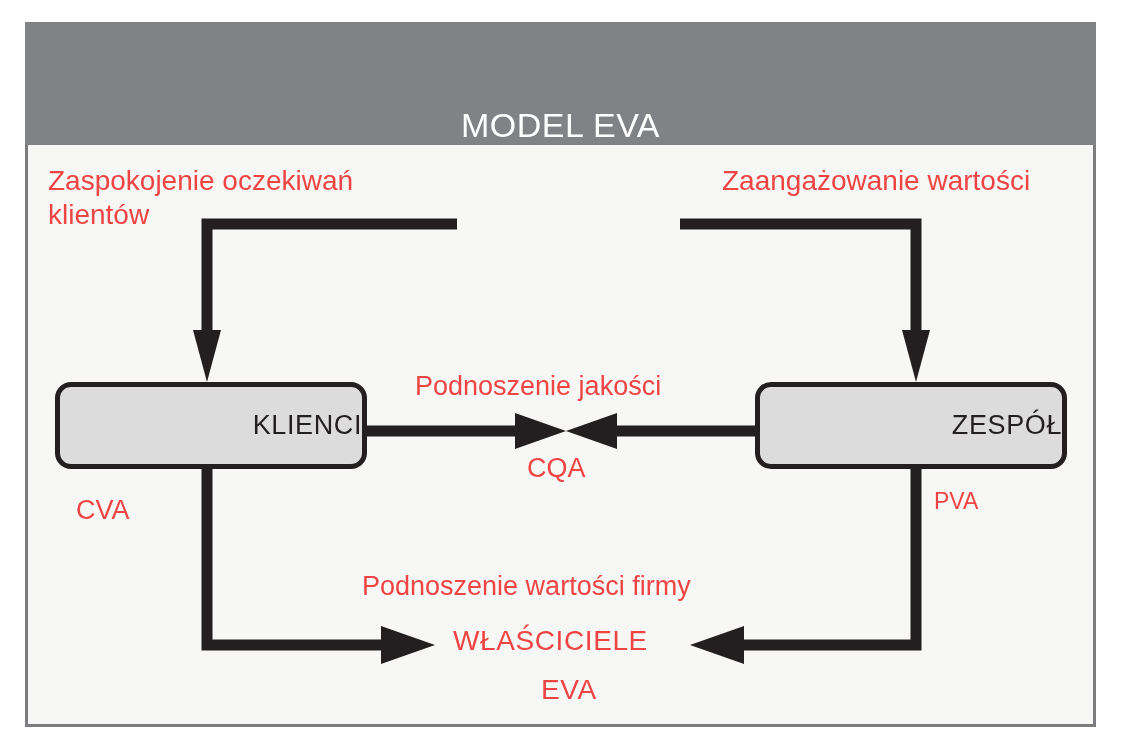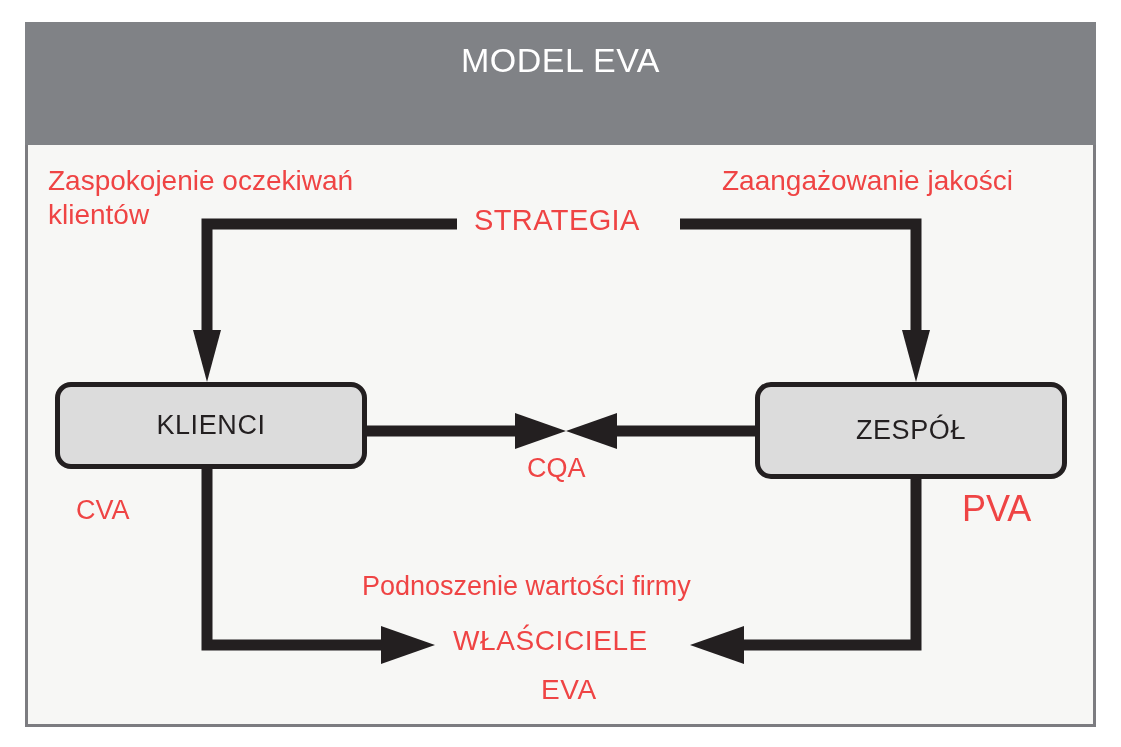--- a/index.html
+++ b/index.html
@@ -25,23 +25,23 @@
     position: absolute;
     left: 25px;
     top: 22px;
     width: 1071px;
     height: 123px;
     background: #808286;
     color: #ffffff;
     display: flex;
     flex-direction: column;
     align-items: center;
-    justify-content: space-between;
+    justify-content: flex-end;
     box-sizing: border-box;
-    padding-top: 18px;
+    padding-top: 2px;
   }
   .header-line1 {
     font-size: 34px;
     letter-spacing: 0.5px;
     line-height: 1.18;
     white-space: nowrap;
   }
   .header-line2 {
     font-size: 34px;
     letter-spacing: 0.2px;
@@ -74,40 +74,40 @@
 
   
   .node-box {
     position: absolute;
     box-sizing: border-box;
     background: #dcdcdc;
     border: 5px solid #231f20;
     border-radius: 16px;
     display: flex;
     align-items: center;
-    justify-content: center;
+    justify-content: flex-end;
     color: #231f20;
     font-size: 27px;
     letter-spacing: 0.6px;
   }
   .node-klienci { left: 55px;  top: 382px; width: 312px; height: 87px; }
-  .node-zespol  { left: 755px; top: 382px; width: 312px; height: 97px; }
+  .node-zespol  { left: 755px; top: 382px; width: 312px; height: 87px; }
 
   
   .lbl {
     position: absolute;
     color: #ef4444;
     white-space: nowrap;
     line-height: 1.22;
   }
   .lbl-strategia      { left: 474px; top: 203px; font-size: 29px; letter-spacing: 0.4px; }
   .lbl-zaspokojenie   { left: 48px;  top: 164px; font-size: 28px; width: 400px; white-space: normal; }
   .lbl-zaangazowanie  { left: 722px; top: 164px; font-size: 28px; }
   .lbl-cva            { left: 76px;  top: 487px; font-size: 27px; margin-top: 7px; }
-  .lbl-pva            { left: 962px; top: 487px; font-size: 36px; }
+  .lbl-pva            { left: 934px; top: 487px; font-size: 23px; }
   .lbl-podn-jakosci   { left: 415px; top: 370px; font-size: 27px; }
   .lbl-cqa            { left: 527px; top: 452px; font-size: 27px; text-align: center; }
   .lbl-podn-wartosci  { left: 362px; top: 570px; font-size: 27px; }
   .lbl-wlasciciele    { left: 453px; top: 624px; font-size: 28px; letter-spacing: 0.6px; }
   .lbl-eva            { left: 533px; top: 673px; font-size: 28px; letter-spacing: 0.6px; margin-left: 8px; }
 </style>
 </head>
 <body>
 
 <div id="stage">
@@ -153,22 +153,22 @@
 
   <div class="node-box node-klienci">
     <span>KLIENCI</span>
   </div>
 
   <div class="node-box node-zespol">
     <span>ZESPÓŁ</span>
   </div>
 
   <div class="lbl lbl-zaspokojenie">Zaspokojenie oczekiwań klientów</div>
-  <div class="lbl lbl-strategia">STRATEGIA</div>
-  <div class="lbl lbl-zaangazowanie">Zaangażowanie jakości</div>
+  <div class="lbl lbl-zaangazowanie">Zaangażowanie wartości</div>
+  <div class="lbl lbl-podn-jakosci">Podnoszenie jakości</div>
   <div class="lbl lbl-cqa">CQA</div>
   <div class="lbl lbl-cva">CVA</div>
   <div class="lbl lbl-pva">PVA</div>
   <div class="lbl lbl-wlasciciele">WŁAŚCICIELE</div>
   <div class="lbl lbl-podn-wartosci">Podnoszenie wartości firmy</div>
   <div class="lbl lbl-eva">EVA</div>
 
 </div>
 
 </body></html>

